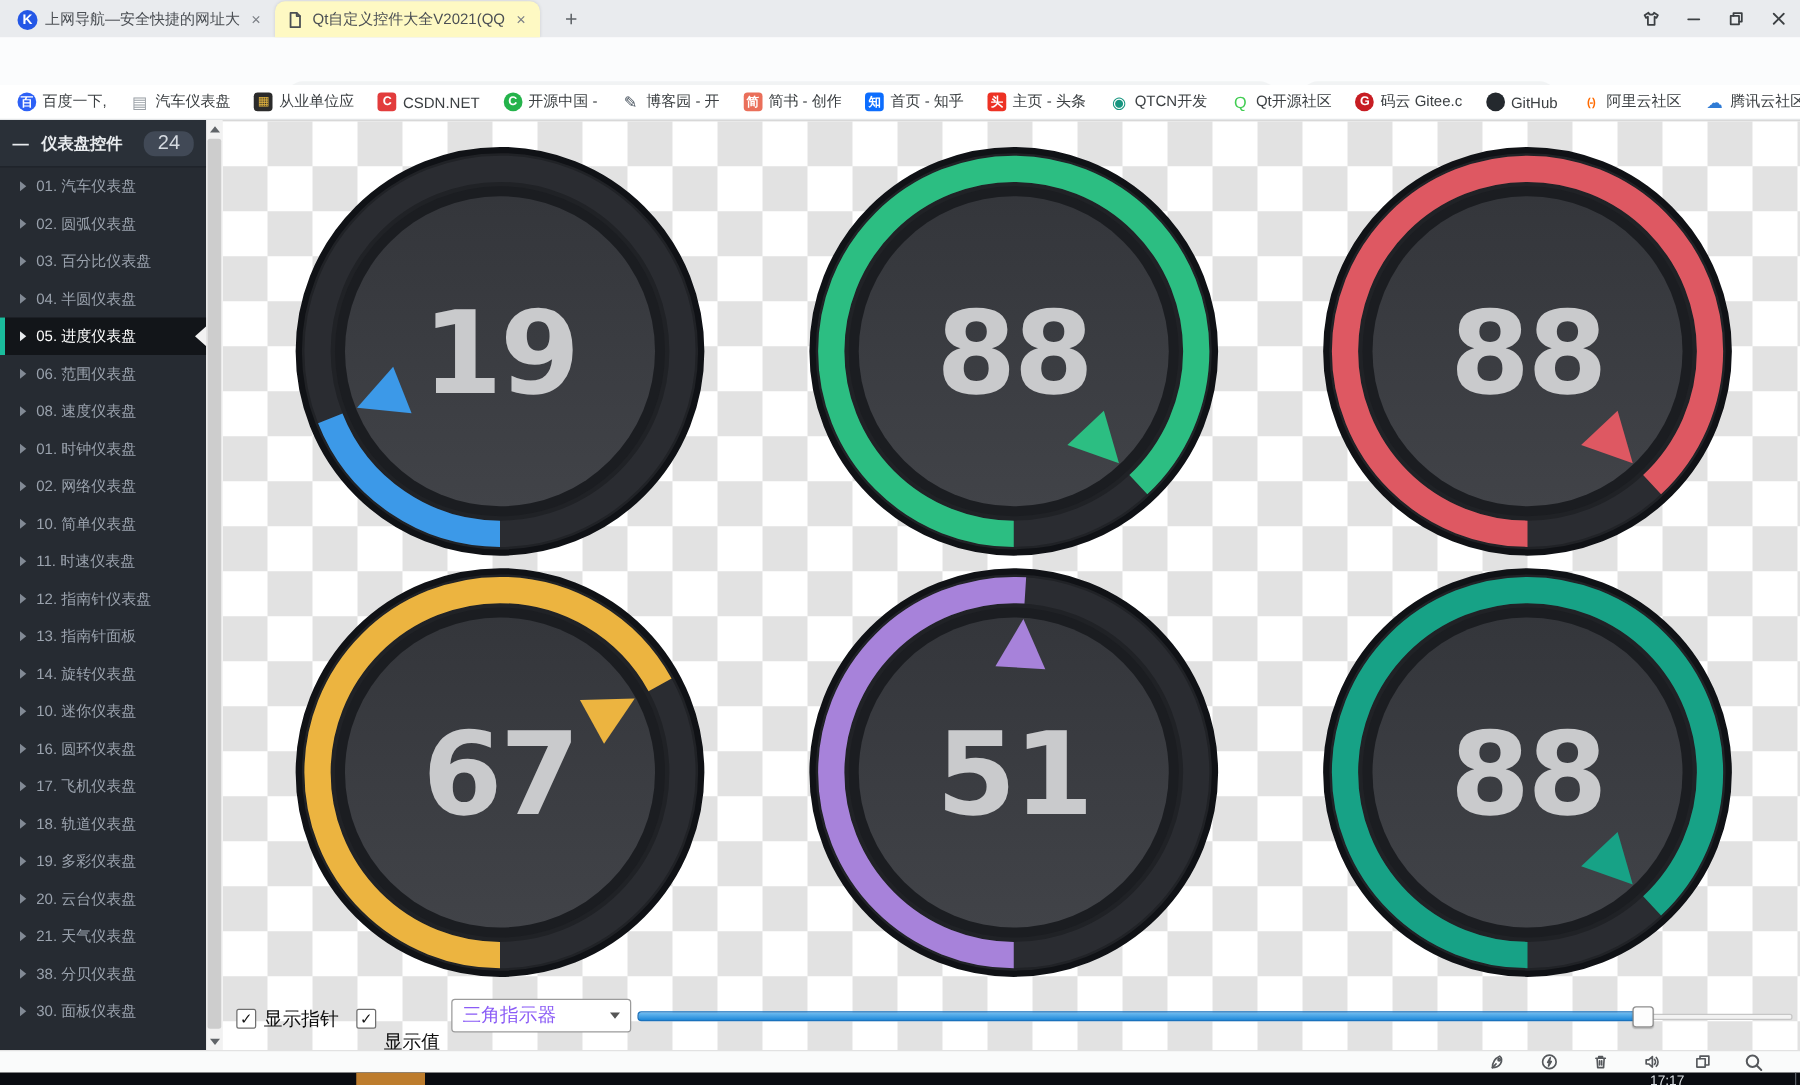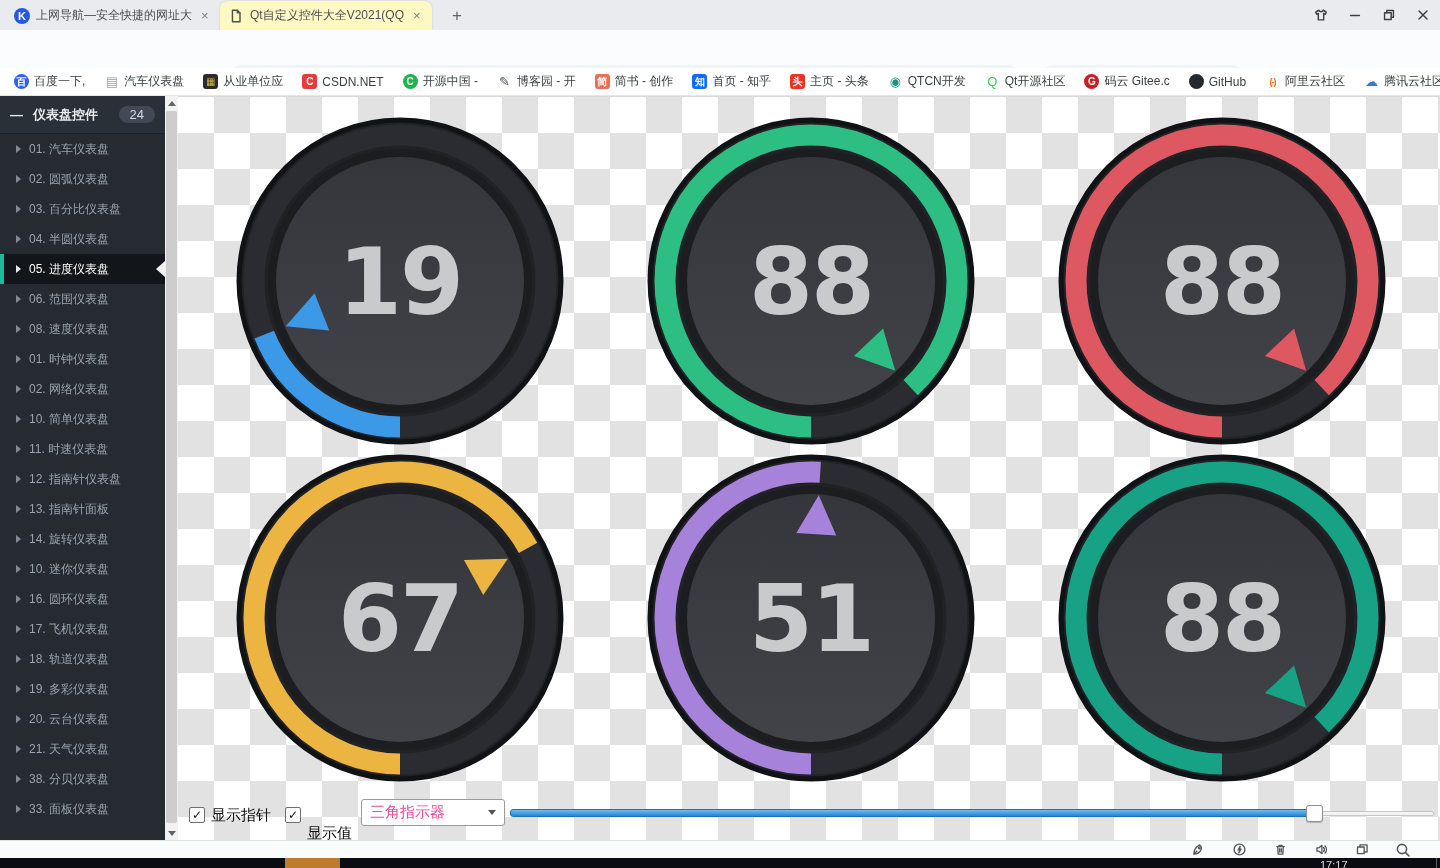--- a/index.html
+++ b/index.html
@@ -36,21 +36,21 @@
   .bookmarks{position:absolute;left:0;top:68px;width:1440px;height:28px;background:#fff;border-bottom:1px solid #e4e6e8;
              display:flex;align-items:center;padding-left:14px;box-sizing:border-box;gap:19px}
   .bm{display:flex;align-items:center;gap:5px;font-size:12px;color:#3c4043;flex:0 0 auto}
   .bm .lbl{max-width:74px;white-space:nowrap;overflow:hidden}
   .bmicon{width:15px;height:15px;display:inline-flex;align-items:center;justify-content:center;
           font-size:10px;font-weight:bold;flex:0 0 auto;box-sizing:border-box}
   
   .sidebar{position:absolute;left:0;top:96px;width:165px;height:744px;background:#262b32;overflow:hidden}
   .sb-head{height:37px;display:flex;align-items:center;color:#e8ebee;font-size:13px;font-weight:bold;
            padding:0 10px;gap:10px;background:#2a3038;border-bottom:1px solid #1d2127}
-  .badge{margin-left:auto;background:#414956;color:#d4d9df;font-weight:normal;font-size:13px;border-radius:9px;
+  .badge{margin-left:auto;background:#414956;color:#d4d9df;font-weight:normal;font-size:16px;border-radius:9px;
          padding:1px 11px}
   .sb-item{height:30px;display:flex;align-items:center;gap:8px;padding-left:16px;font-size:12px;color:#9aa2ad;position:relative}
   .tri{width:0;height:0;border-top:4px solid transparent;border-bottom:4px solid transparent;border-left:5px solid #828a95;flex:0 0 auto}
   .sb-item.sel{background:#121519;color:#fff}
   .sb-item.sel .tri{border-left-color:#e8ebee}
   .sb-item.sel::before{content:"";position:absolute;left:0;top:0;bottom:0;width:4px;background:#1abc9c}
   .marker{position:absolute;right:0;top:50%;transform:translateY(-50%);width:0;height:0;
           border:8px solid transparent;border-right:9px solid #f2f2f2;border-left:0}
   .sb-scroll{position:absolute;left:165px;top:96px;width:13px;height:744px;background:#f2f2f2}
   .sarrow{position:absolute;left:0;width:13px;height:14px;display:flex;align-items:center;justify-content:center}
@@ -61,21 +61,21 @@
   
   .content{position:absolute;left:178px;top:96px;width:1262px;height:744px;
      background:conic-gradient(#e2e2e2 90deg,#ffffff 90deg 180deg,#e2e2e2 180deg 270deg,#ffffff 270deg);
      background-size:72px 72px;border-top:1px solid #d8d8d8;box-sizing:border-box}
   .gauge{position:absolute;width:330px;height:330px}
   
   .cbox{position:absolute;width:14px;height:14px;background:#fff;border:1px solid #6f6f6f;border-radius:2px;
         display:flex;align-items:center;justify-content:center;font-size:12px;font-weight:bold;color:#111}
   .clabel{position:absolute;font-size:15px;color:#0d0d0d;white-space:nowrap}
   .combo{position:absolute;width:144px;height:27px;background:#fff;border:1px solid #9b9b9b;border-radius:3px;
-         display:flex;align-items:center;box-sizing:border-box;padding:0 8px;font-size:15px;color:#ec4899}
+         display:flex;align-items:center;box-sizing:border-box;padding:0 8px;font-size:15px;color:#8b5cf6}
   .combo .cv{flex:1;white-space:nowrap;overflow:hidden}
   .combo .dn{width:0;height:0;border-left:4px solid transparent;border-right:4px solid transparent;border-top:5px solid #555}
   .slider{position:absolute;left:332px;top:707px;width:924px;height:18px}
   .strack{position:absolute;left:0;right:0;top:7px;height:3px;background:#f3f3f3;border:1px solid #c6c6c6;border-radius:2px}
   .sfill{position:absolute;left:0;top:5px;height:6px;background:linear-gradient(#6fbdf2,#1f88d8);
          border:1px solid #1a72bd;border-radius:3px}
   .shandle{position:absolute;top:1px;width:15px;height:15px;background:#fdfdfd;border:1px solid #8f8f8f;border-radius:3px;
          box-shadow:0 1px 1px rgba(0,0,0,.2)}
   
   .statusbar{position:absolute;left:0;top:840px;width:1440px;height:18px;background:#fafbfb;border-top:1px solid #e2e2e2;
@@ -399,21 +399,21 @@
       <div class="sb-item">
         <span class="tri"></span>
         <span>21. 天气仪表盘</span>
       </div>
       <div class="sb-item">
         <span class="tri"></span>
         <span>38. 分贝仪表盘</span>
       </div>
       <div class="sb-item">
         <span class="tri"></span>
-        <span>33. 面板仪表盘</span>
+        <span>30. 面板仪表盘</span>
       </div>
     </div>
 </div>
 <div class="sb-scroll">
   <div class="sarrow up" style="top:0">
       <span></span>
     </div>
   <div class="sthumb" style="top:15px;height:712px"></div>
   <div class="sarrow down" style="bottom:0">
       <span></span>

